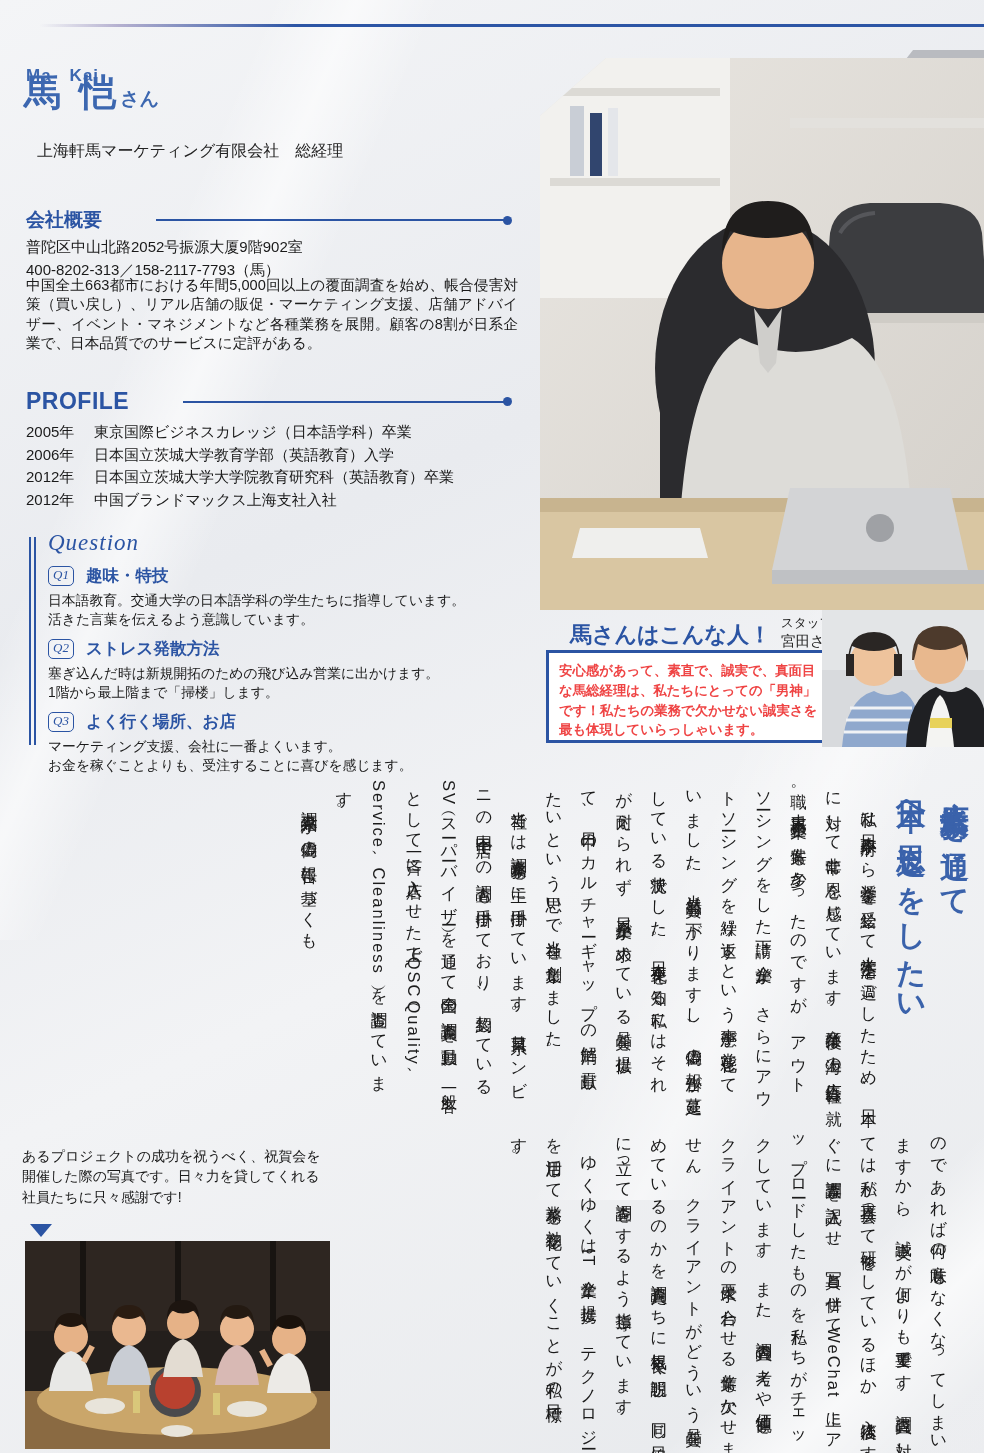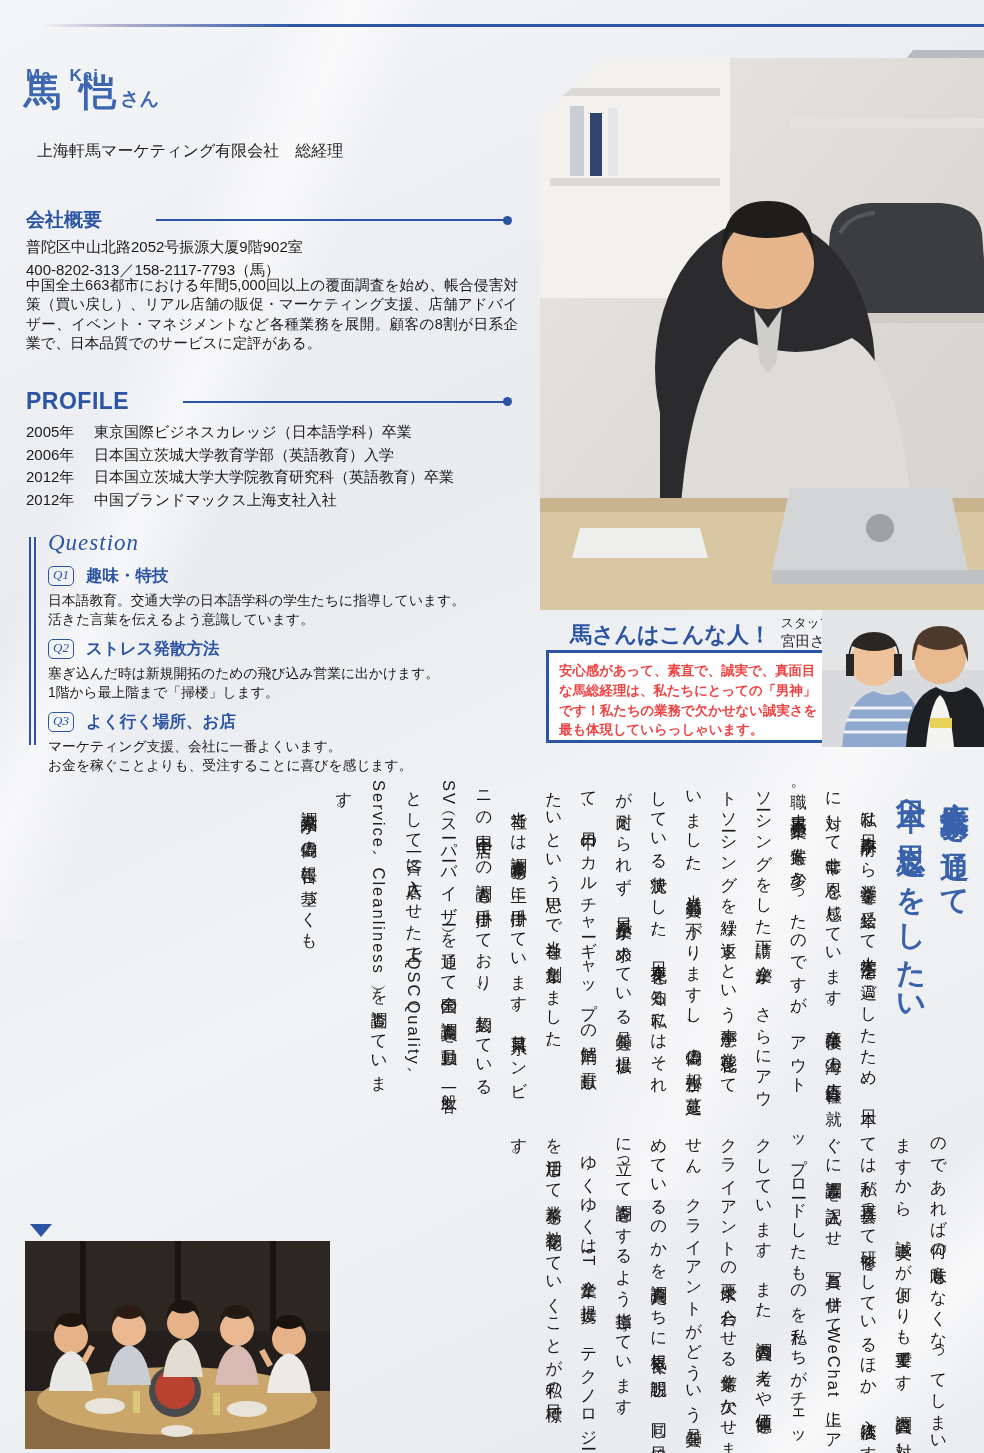--- a/index.html
+++ b/index.html
@@ -254,20 +254,21 @@
       <p>　私は日本政府から奨学金を受給して大学生活を過ごしたため、日本に対して非常に恩を感じています。卒業後は上海の広告会社に就職。大手日系企業の案件も多かったのですが、アウトソーシングをした下請け企業が、さらにアウトソーシングを繰り返すという事態が常態化していました。当然品質も下がりますし、虚偽の報告が蔓延している状況でした。日本文化を知る私にはそれが耐えられず、日系企業が求めている品質を提供して、日中のカルチャーギャップの解消に貢献したいという思いで当社を創業しました。</p>
       <p>　当社では調査業務を主に手掛けています。某日系コンビニの中国全店での調査も手掛けており、契約しているSV（スーパーバイザー）を通じて全国の調査員を動員し、一般客として一斉に入店させた上でQSC（Quality、Service、Cleanliness）を調査しています。</p>
       <p>　調査結果が虚偽の報告に基づくも</p>
     </div>
 
     <div class="vbody vblock2 v">
       <p>のであれば何の意味もなくなってしまいますから、誠実さが何よりも重要です。調査員に対しては私が直接会って研修をしているほか、入店後はすぐに調査票を記入させ、写真と併せてWeChat上にアップロードしたものを私たちがチェックしています。また、調査員の考えや価値観を、クライアントの要求に合わせる作業も欠かせません。クライアントがどういう品質を求めているのかを調査員たちに根気良く説明し、同じ目線に立って調査をするよう指導しています。</p>
       <p>　ゆくゆくはIT企業と提携し、テクノロジーを活用して業務を効率化していくことが私の目標です。</p>
     </div>
 
+    <div class="caption">あるプロジェクトの成功を祝うべく、祝賀会を開催した際の写真です。日々力を貸してくれる社員たちに只々感謝です!</div>
     <div class="caption-arrow"></div>
 
     <div class="dinner-photo">
       <svg width="305" height="208" viewBox="0 0 305 208" xmlns="http://www.w3.org/2000/svg">
         <rect width="305" height="208" fill="#241f1c"></rect>
         <rect x="0" y="0" width="305" height="90" fill="#2e2621"></rect>
         <rect x="55" y="0" width="6" height="90" fill="#181411"></rect>
         <rect x="150" y="0" width="6" height="90" fill="#181411"></rect>
         <rect x="245" y="0" width="6" height="90" fill="#181411"></rect>
         <rect x="0" y="150" width="305" height="58" fill="#8a6a42"></rect>

